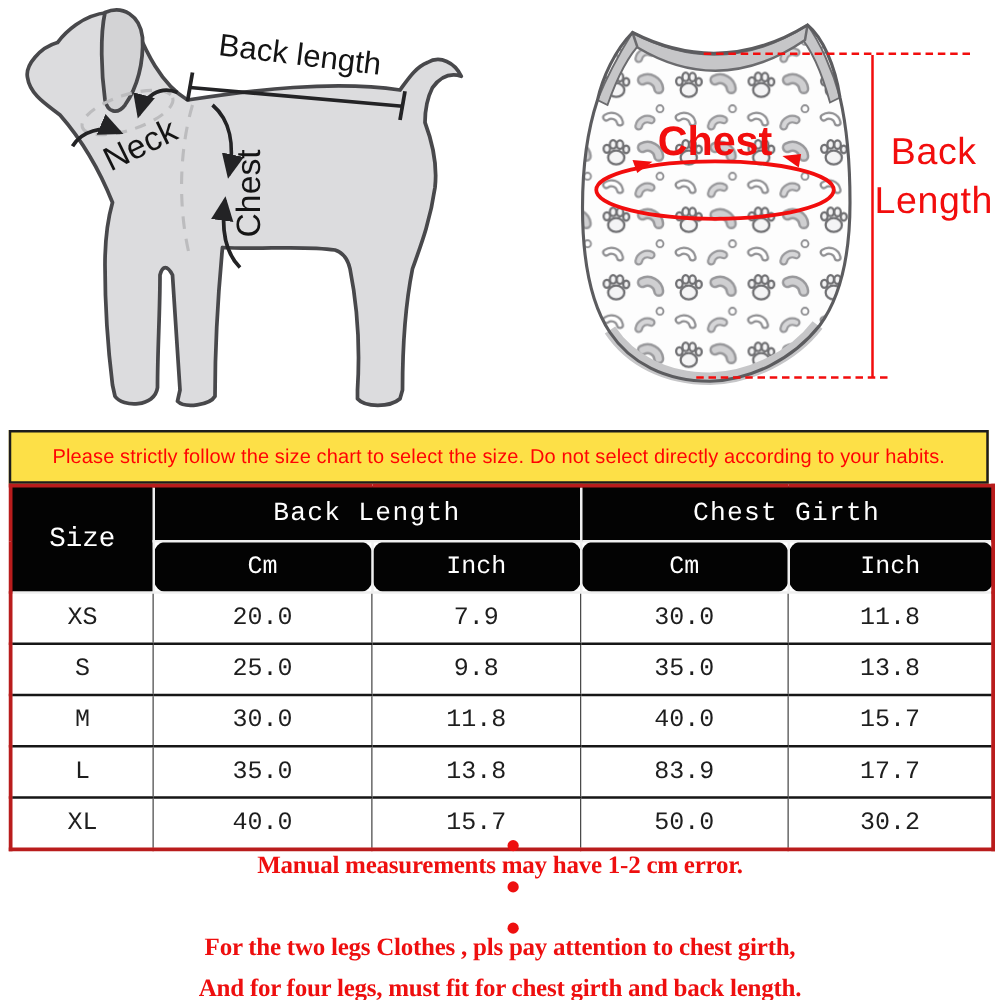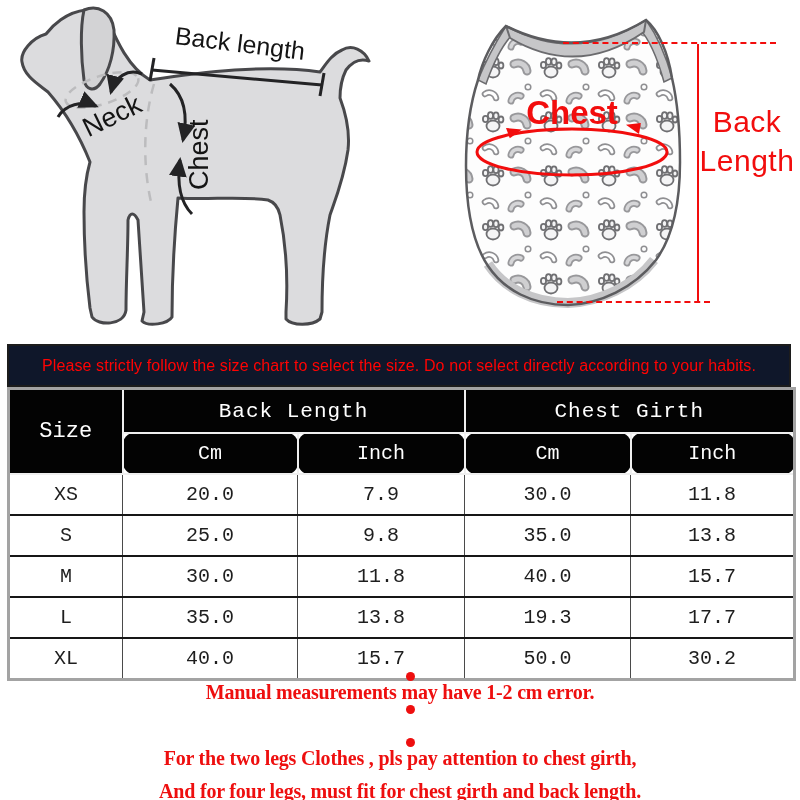--- a/index.html
+++ b/index.html
@@ -12,29 +12,29 @@
   #vest-svg{position:absolute;left:420px;top:0;}
 
   .red-vline{position:absolute;left:697px;top:44px;width:2px;height:258px;background:#f20d0d;}
   .red-dash-top{position:absolute;left:563px;top:42px;width:213px;height:0;border-top:2px dashed #f20d0d;}
   .red-dash-bottom{position:absolute;left:557px;top:301px;width:153px;height:0;border-top:2px dashed #f20d0d;}
   #vest-backlength-label{position:absolute;left:698px;top:102px;width:98px;text-align:center;
       color:#f20d0d;font-size:30px;line-height:39px;font-weight:500;letter-spacing:0.5px;}
 
   
   #notice-box{position:absolute;left:7px;top:344px;width:780px;height:39px;border:2px solid #1c1c1c;
-      display:flex;align-items:center;justify-content:center;background:#0f172a;}
+      display:flex;align-items:center;justify-content:center;background:#fde047;}
   #notice-text{color:#ff0303;font-size:16px;letter-spacing:0.1px;white-space:nowrap;}
 
   
   #size-table{position:absolute;left:7px;top:387px;width:786px;border-collapse:collapse;
       table-layout:fixed;font-family:"Liberation Mono",monospace;}
   #size-table col.c0{width:114px;} #size-table col.c1{width:175px;} #size-table col.c2{width:167px;}
   #size-table col.c3{width:166px;} #size-table col.c4{width:164px;}
-  #size-table{border:3px solid #a3a3a3;}
+  #size-table{border:3px solid #b91c1c;}
   #size-table th{background:#030303;color:#ffffff;font-weight:normal;border:2px solid #efefef;}
   #size-table th.size-cell{font-size:22px;}
   #size-table th.group-cell{font-size:21px;height:40px;letter-spacing:1px;}
   #size-table th.unit-cell{font-size:20px;height:37px;border-radius:11px;}
   #size-table td{background:#ffffff;color:#1e1e1e;text-align:center;font-size:20px;height:37px;
       border-top:2px solid #161616;border-left:1.5px solid #4a4a4a;margin-left:39px;}
   #size-table td:first-child{border-left:none;}
 
   
   #notes{position:absolute;left:0;top:672px;width:800px;}
@@ -220,21 +220,21 @@
         <td>M</td>
         <td>30.0</td>
         <td>11.8</td>
         <td>40.0</td>
         <td>15.7</td>
       </tr>
       <tr>
         <td>L</td>
         <td>35.0</td>
         <td>13.8</td>
-        <td>19.3</td>
+        <td>83.9</td>
         <td>17.7</td>
       </tr>
       <tr>
         <td>XL</td>
         <td>40.0</td>
         <td>15.7</td>
         <td>50.0</td>
         <td>30.2</td>
       </tr>
     </tbody>

